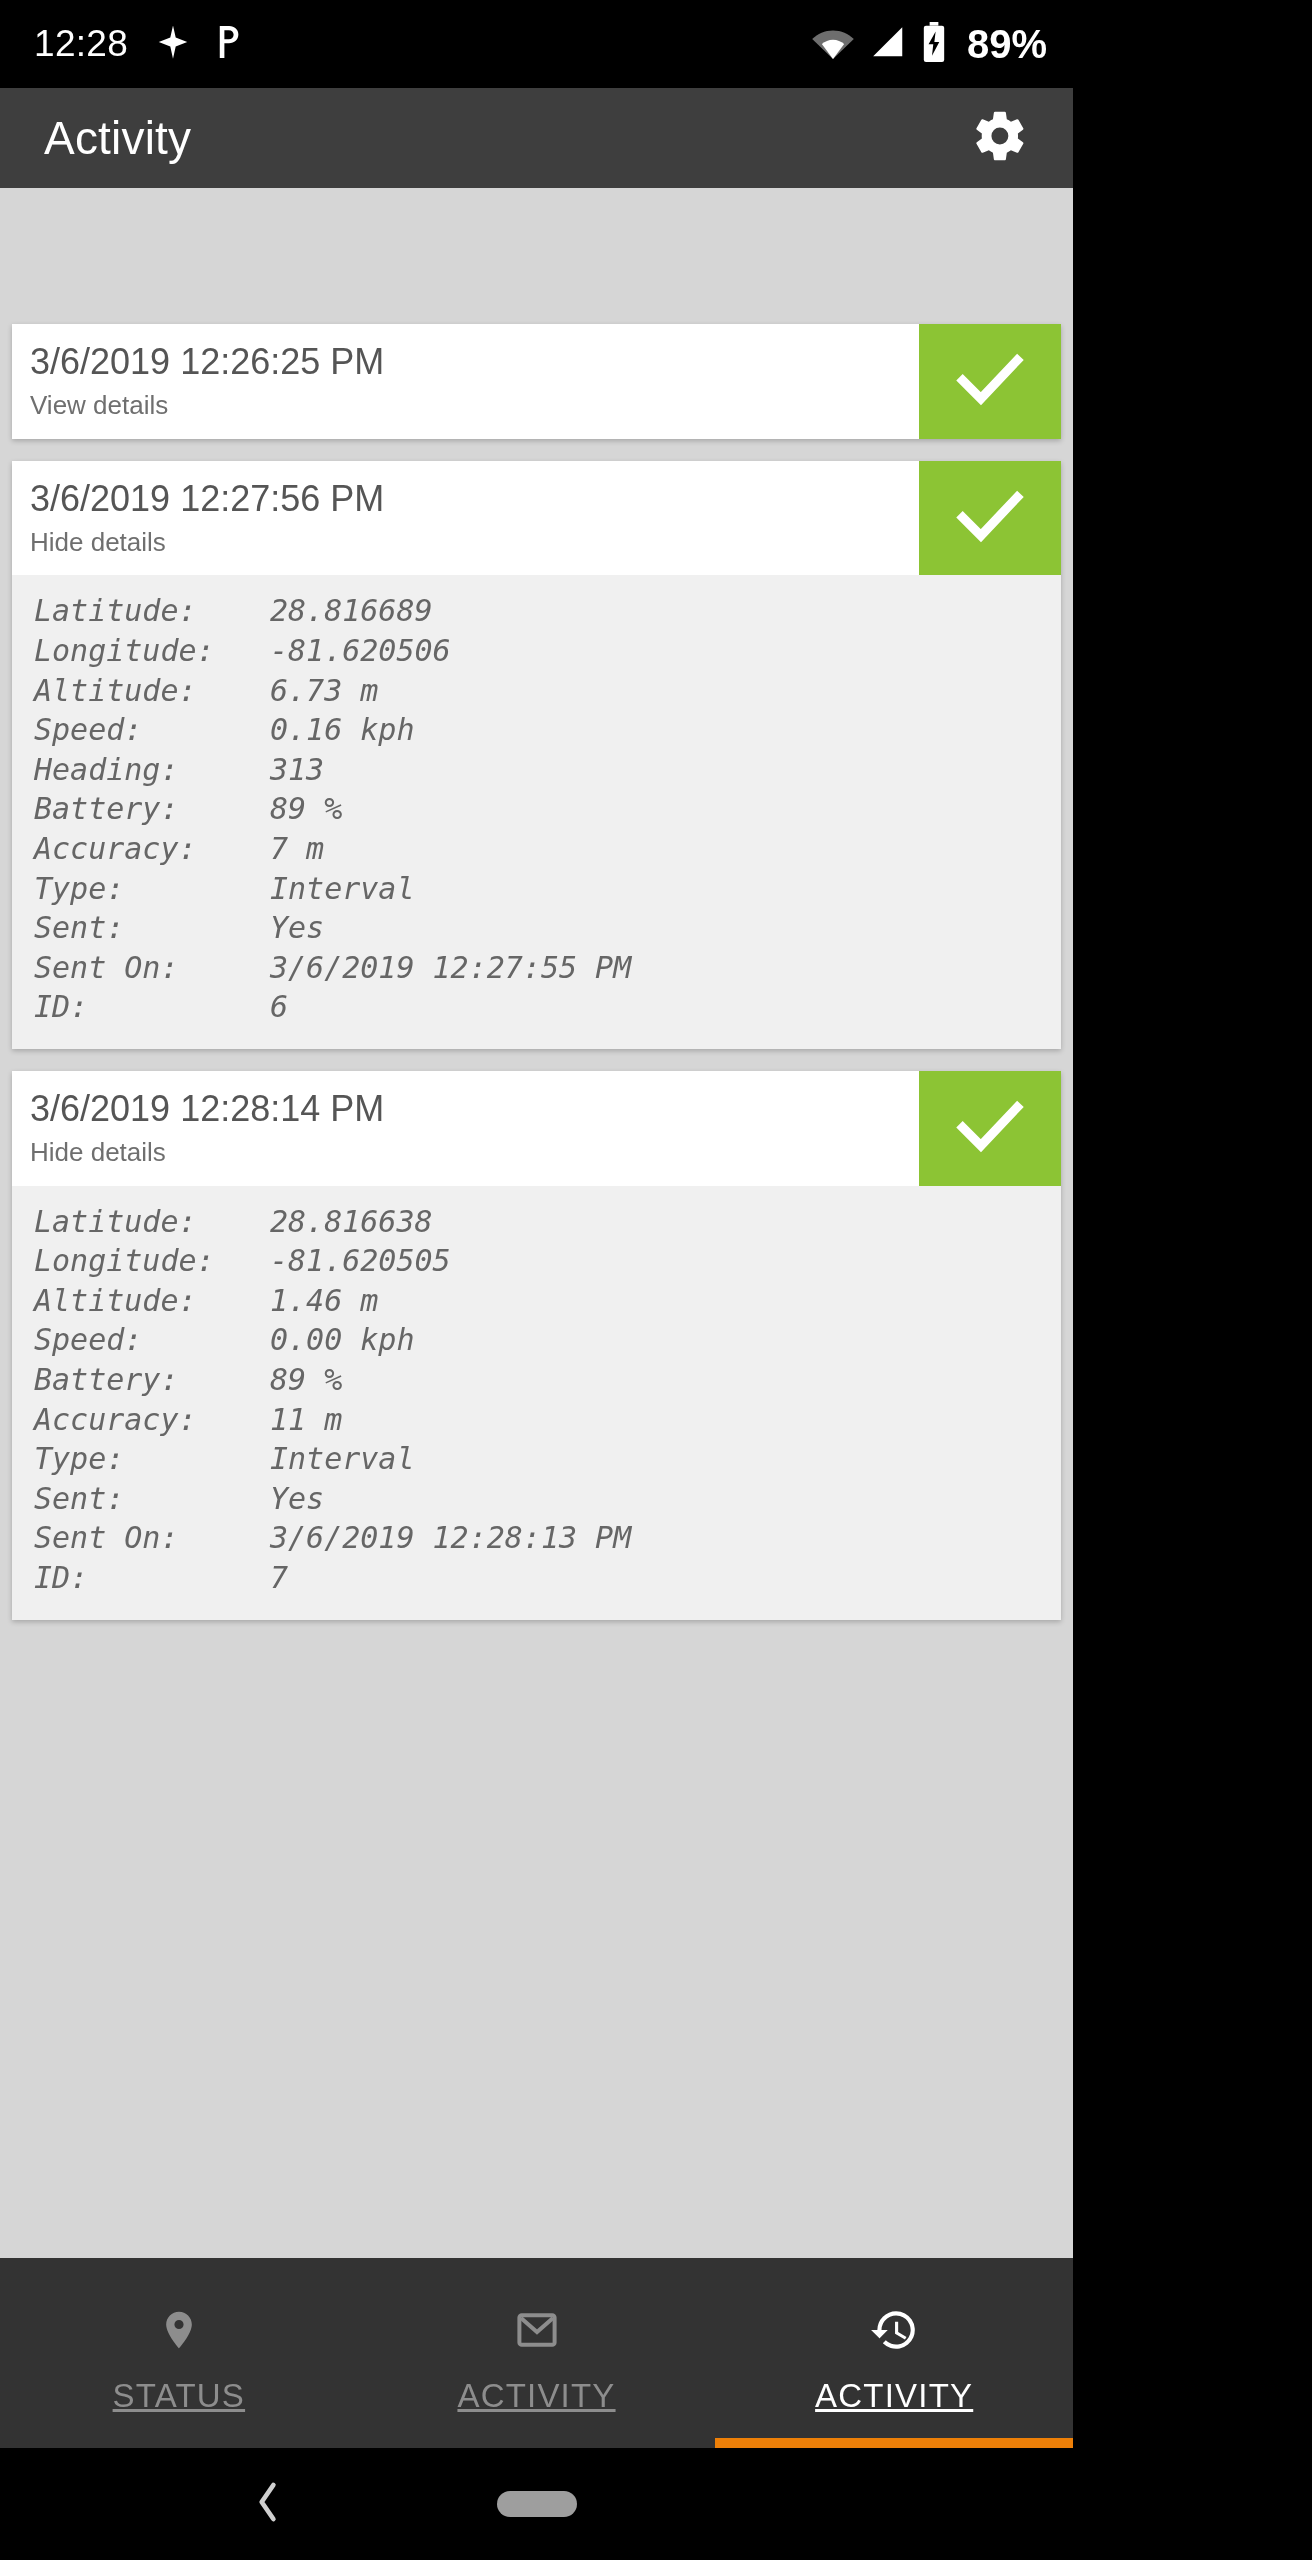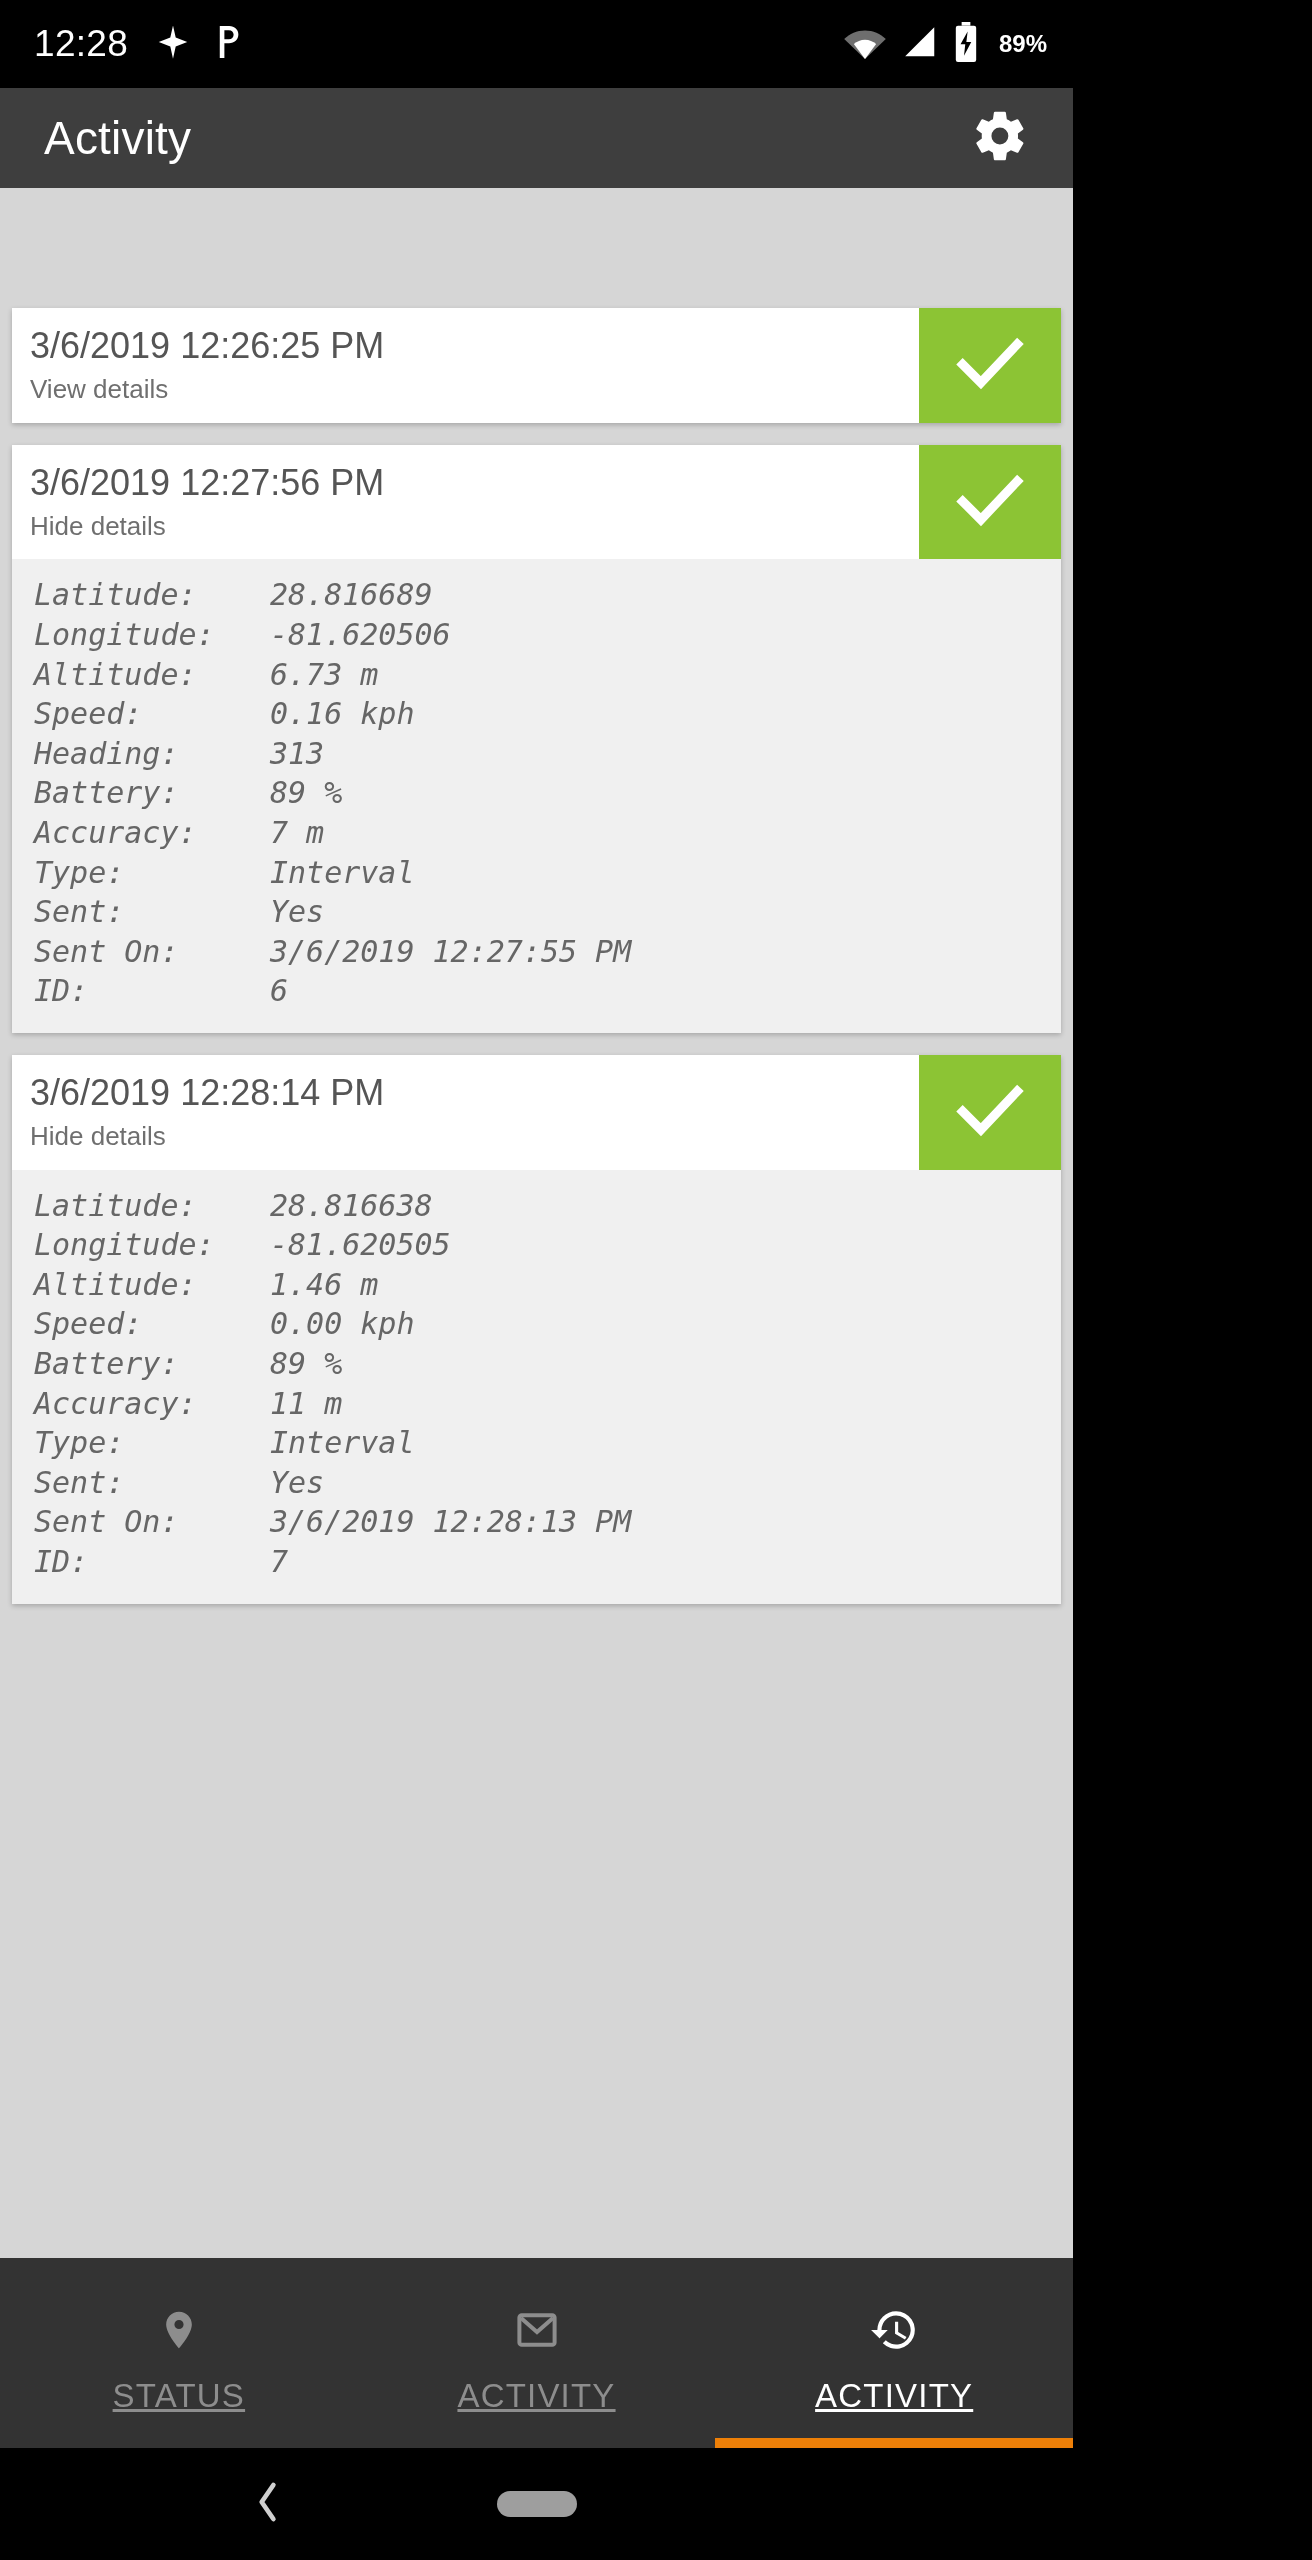--- a/index.html
+++ b/index.html
@@ -20,40 +20,40 @@
   .statusbar {
     height:88px; flex:0 0 88px;
     background:#000; color:#fff;
     display:flex; align-items:center;
     padding:0 26px 0 34px;
   }
   .sb-time { font-size:37px; letter-spacing:0.3px; font-weight:400; }
   .sb-left-icons { display:flex; align-items:center; gap:20px; margin-left:26px; }
   .sb-spacer { flex:1 1 auto; }
   .sb-right { display:flex; align-items:center; gap:14px; }
-  .sb-batt-text { font-size:24px; font-weight:700; margin-left:6px; }
+  .sb-batt-text { font-size:40px; font-weight:700; margin-left:6px; }
   .ic { display:block; }
 
   
   .appbar {
     height:100px; flex:0 0 100px;
     background:#3e3e3e;
     display:flex; align-items:center;
     padding:0 40px 0 44px;
   }
   .appbar-title { color:#fff; font-size:46px; font-weight:400; letter-spacing:0.2px; }
   .appbar-spacer { flex:1 1 auto; }
   .gear-btn { width:66px; height:66px; display:flex; align-items:center; justify-content:center; }
 
   
   .content {
     flex:1 1 auto;
     background:#d6d6d6;
     overflow:hidden;
-    padding-top:0;
+    padding-top:16px;
   }
   .top-gap { height:120px; }
 
   .card {
     margin:0 12px 22px 12px;
     background:#ffffff;
     box-shadow:0 2px 5px rgba(0,0,0,0.22);
   }
   .card-head {
     display:flex; align-items:stretch;

